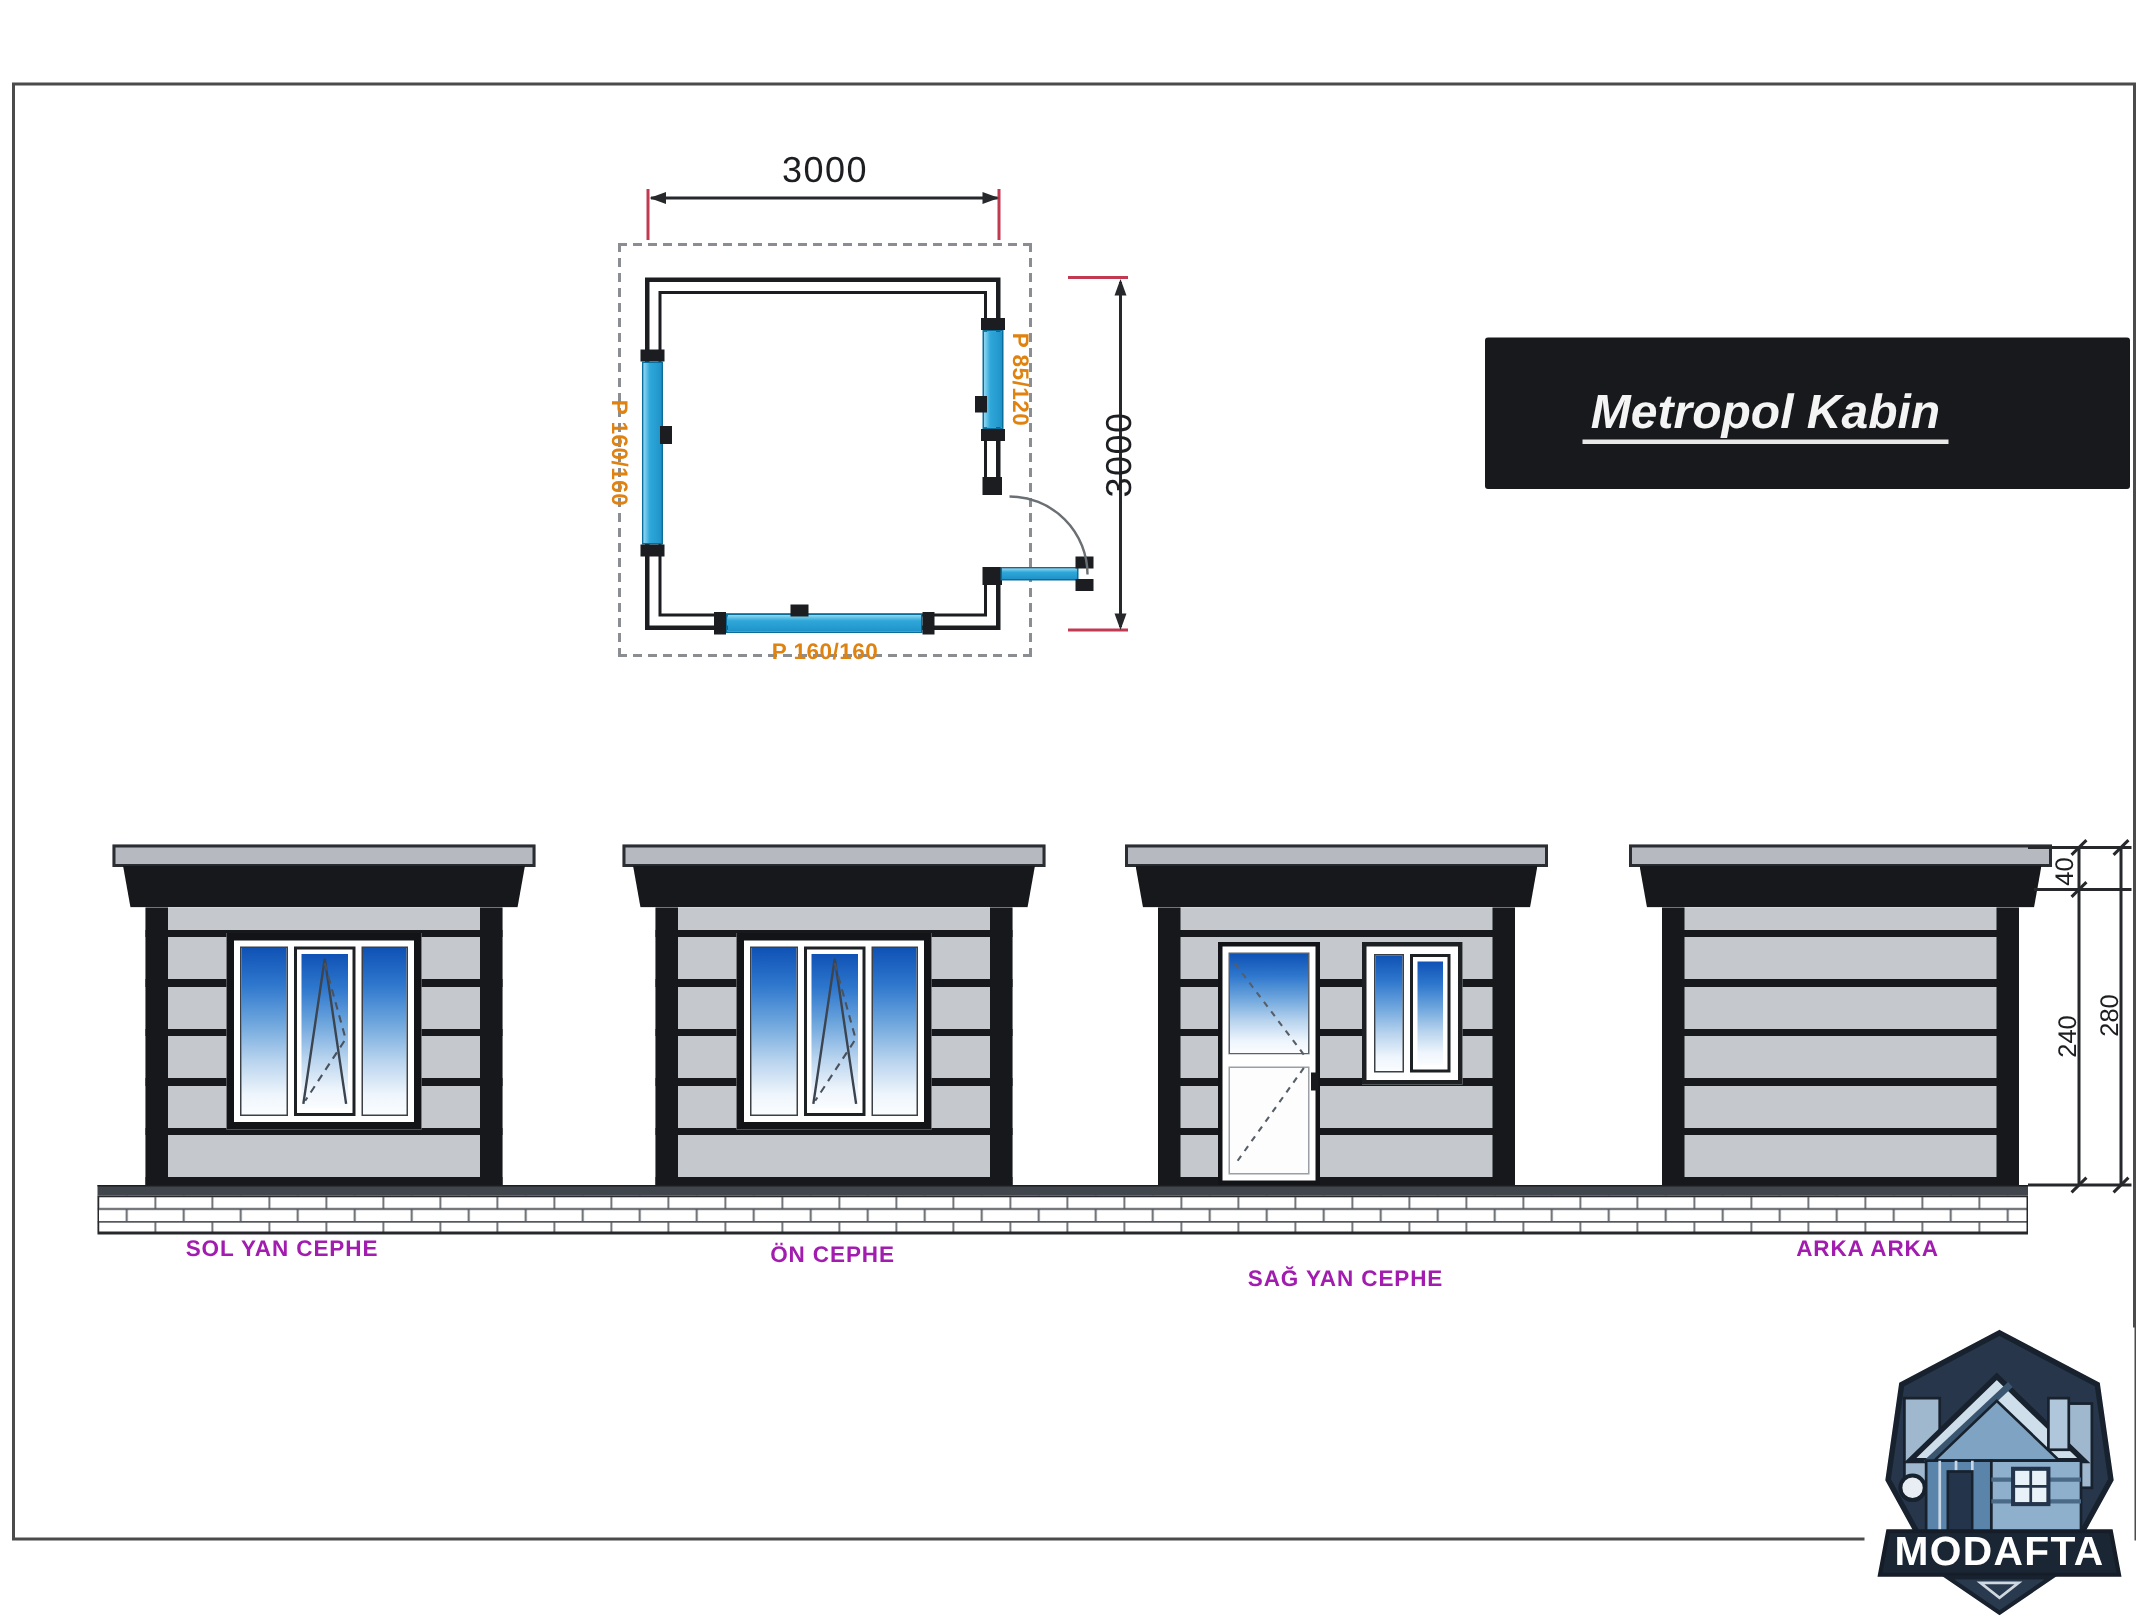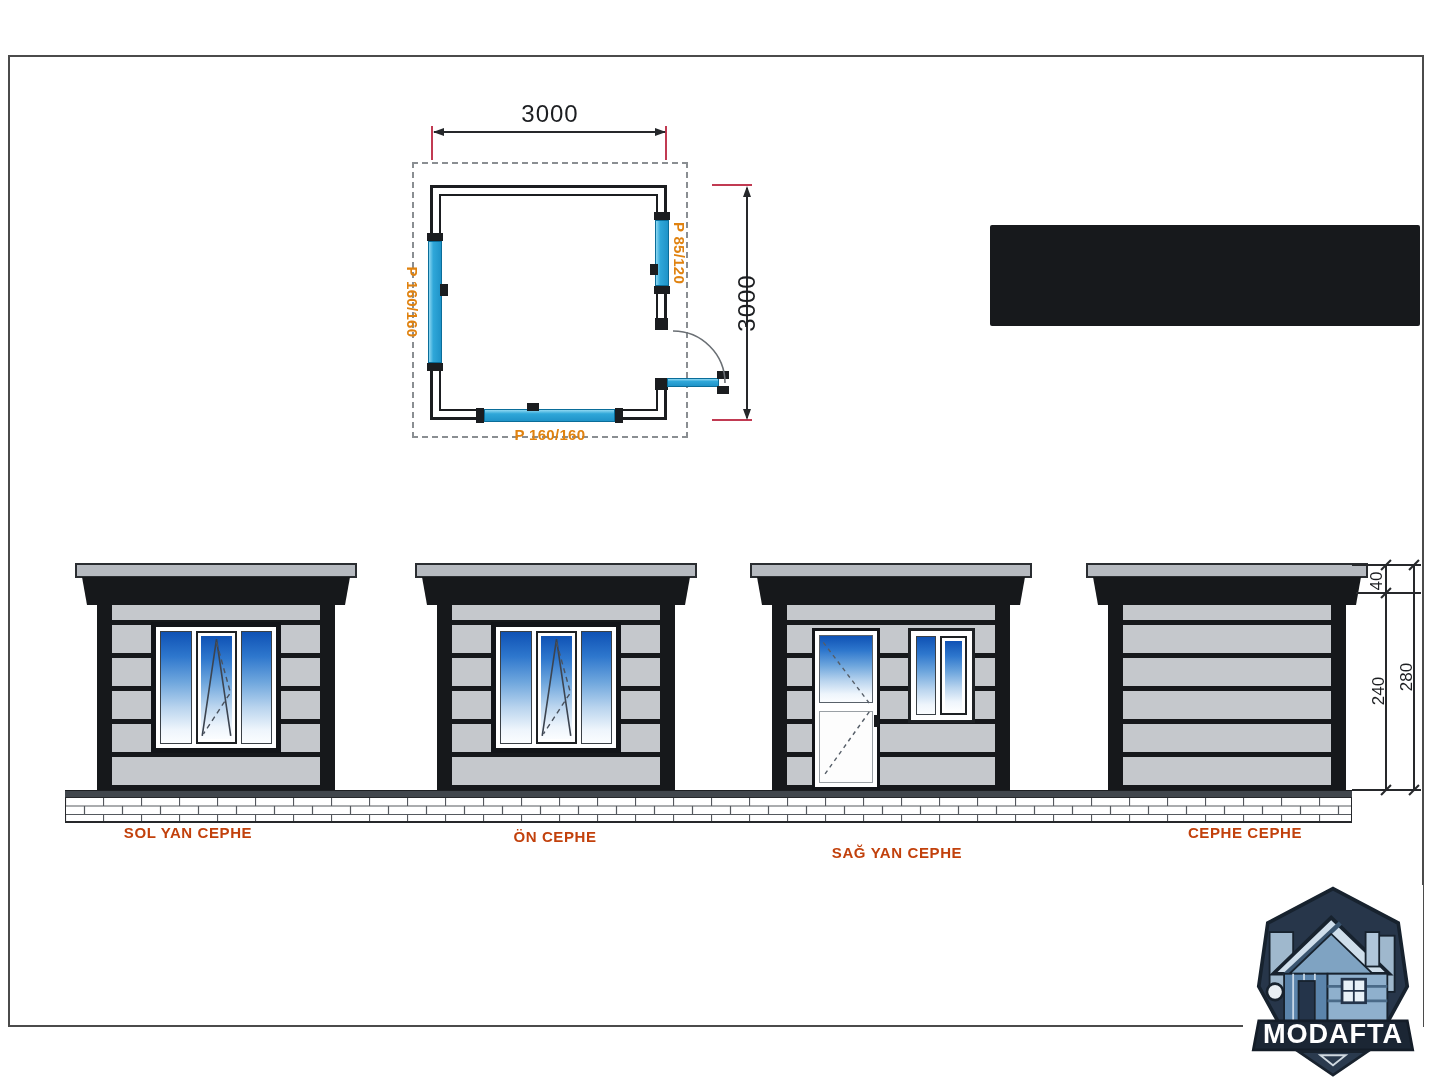--- a/index.html
+++ b/index.html
@@ -37,21 +37,21 @@
   .op .glass{flex:1;}
   .symsvg{position:absolute;inset:3px;width:calc(100% - 6px);height:calc(100% - 6px);}
   .win2{position:absolute;display:flex;gap:4px;border:3px solid #1e2124;background:#fff;padding:5px;box-sizing:border-box;}
   .win2 .fixed{flex:1.15;border:1px solid #3a4046;}
   .door{position:absolute;border:3px solid #121418;background:#fff;padding:4px;box-sizing:border-box;display:flex;flex-direction:column;}
   .door .dglass{height:66px;border:1px solid #59616a;}
   .door .rail{height:8px;background:#fff;}
   .door .panel{flex:1;background:#fdfdfd;border:1px solid #9aa0a5;}
   .door .handle{position:absolute;right:-2px;top:84px;width:5px;height:12px;background:#17191c;}
   .doorsvg{position:absolute;left:4px;top:4px;width:calc(100% - 8px);height:calc(100% - 8px);}
-  .elevlabel{font-size:15px;font-weight:600;color:#c2410c;letter-spacing:.6px;text-align:center;white-space:nowrap;}
+  .elevlabel{font-size:15px;font-weight:600;color:#a21caf;letter-spacing:.6px;text-align:center;white-space:nowrap;}
 
   
   .extline{background:#26282b;height:2px;}
   .tick{position:absolute;width:14px;height:2px;background:#26282b;transform:rotate(-45deg);}
   .hdim{color:#1c1e21;font-size:17px;font-weight:500;}
 
   
   .badge{left:990px;top:225px;width:430px;height:101px;background:#17191c;border-radius:2px;
     display:flex;flex-direction:column;align-items:center;justify-content:center;gap:4px;}
   .badge .bline{color:#f4f4f4;font-weight:700;font-style:italic;font-size:32px;line-height:36px;
@@ -108,20 +108,21 @@
     <div class="abs blkcap" style="left:655px;top:378px;width:13px;height:12px;"></div>
     <div class="abs cyanbar-h" style="left:667px;top:378px;width:52px;height:9px;"></div>
     <div class="abs blkcap" style="left:717px;top:371px;width:12px;height:8px;"></div>
     <div class="abs blkcap" style="left:717px;top:386px;width:12px;height:8px;"></div>
     <svg class="abs" style="left:668px;top:326px;" width="62" height="62">
       <path d="M5,5 A52,52 0 0 1 57,57" fill="none" stroke="#6a6f74" stroke-width="1.6"></path>
     </svg>
   </div>
 
   <div class="abs badge">
+    <div class="bline">Metropol Kabin</div>
   </div>
 
   <div class="elev" style="left:75px;">
     <div class="cap"></div>
     <div class="fascia"></div>
     <div class="wall">
       <div class="post" style="left:0;"></div>
       <div class="post" style="right:0;"></div>
     </div>
     <div class="win3" style="left:76px;top:59px;width:130px;height:131px;">
@@ -199,21 +200,21 @@
           <path d="M0,0.5 H38 M0,9 H38 M0.5,0 V9 M19.5,9 V17" stroke="#55595e" stroke-width="1.2" fill="none"></path>
         </pattern>
       </defs>
       <rect x="0" y="0" width="1287" height="25" fill="url(#brick)" stroke="#26282b" stroke-width="2"></rect>
     </svg>
   </div>
 
   <div class="abs elevlabel" style="left:88px;top:824px;width:200px;">SOL YAN CEPHE</div>
   <div class="abs elevlabel" style="left:455px;top:828px;width:200px;">ÖN CEPHE</div>
   <div class="abs elevlabel" style="left:797px;top:824px;width:200px;margin-top:20px;">SAĞ YAN CEPHE</div>
-  <div class="abs elevlabel" style="left:1145px;top:824px;width:200px;">CEPHE CEPHE</div>
+  <div class="abs elevlabel" style="left:1145px;top:824px;width:200px;">ARKA ARKA</div>
 
   <div>
     <div class="abs extline" style="left:1352px;top:564px;width:69px;"></div>
     <div class="abs extline" style="left:1356px;top:592px;width:65px;"></div>
     <div class="abs extline" style="left:1352px;top:789px;width:69px;"></div>
     <div class="abs dimline" style="left:1385px;top:565px;width:2px;height:225px;"></div>
     <div class="abs dimline" style="left:1413px;top:565px;width:2px;height:225px;"></div>
     <div class="tick" style="left:1379px;top:564px;"></div>
     <div class="tick" style="left:1379px;top:592px;"></div>
     <div class="tick" style="left:1379px;top:789px;"></div>

